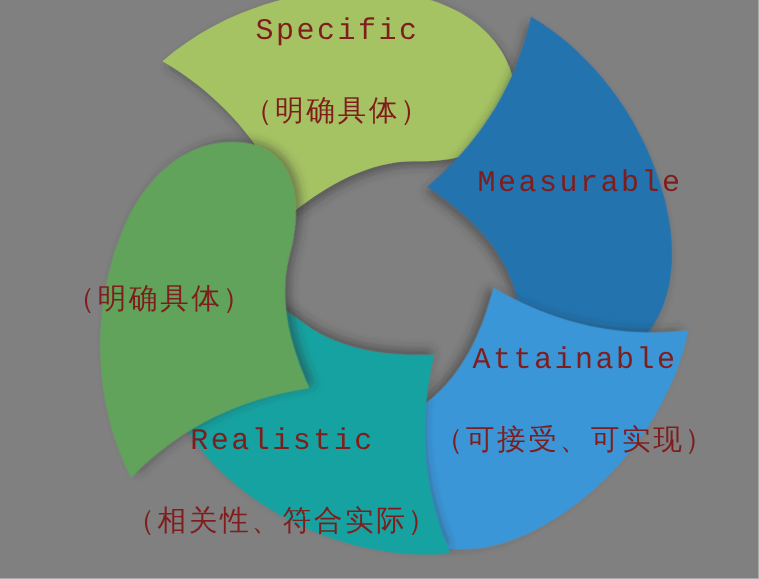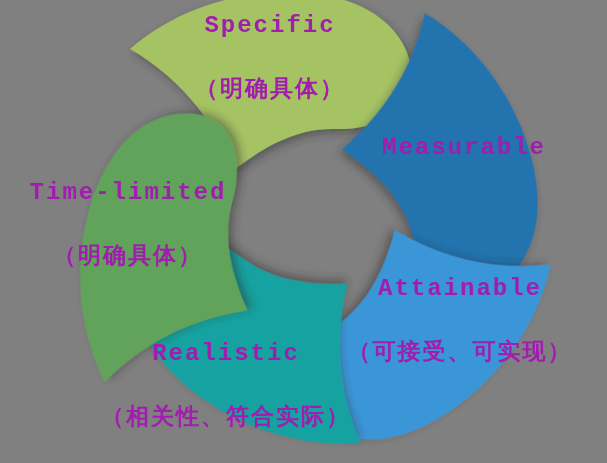--- a/index.html
+++ b/index.html
@@ -7,22 +7,22 @@
     position:relative;
     width:607px;height:463px;
     overflow:hidden;
     font-family:"Liberation Mono","DejaVu Sans Mono",monospace;
   }
   #diagram-svg{position:absolute;left:0;top:0;}
   .seg-label{
     position:absolute;
     transform:translate(-50%,-50%);
     text-align:center;
-    color:#a21caf;
-    font-weight:bold;
+    color:#7f1d1d;
+    font-weight:normal;
     white-space:nowrap;
     line-height:33px;
   }
   .seg-label .en{display:block;font-size:24px;letter-spacing:2px;}
   .seg-label .zh{display:block;font-size:23px;letter-spacing:2px;margin-top:32px;}
   .label-specific   {left:270px;top:58px;}
   .label-measurable {left:464px;top:147px;text-align:right;}
   .label-attainable {left:460px;top:321px;}
   .label-realistic  {left:226px;top:386px;}
   .label-timelimited{left:128px;top:225px;}
@@ -69,17 +69,16 @@
     <span class="en">Attainable</span>
     <span class="zh">（可接受、可实现）</span>
   </div>
 
   <div class="seg-label label-realistic">
     <span class="en">Realistic</span>
     <span class="zh">（相关性、符合实际）</span>
   </div>
 
   <div class="seg-label label-timelimited">
-    <span class="en">Time-limited</span>
     <span class="zh">（明确具体）</span>
   </div>
 
 </div>
 
 </body></html>

